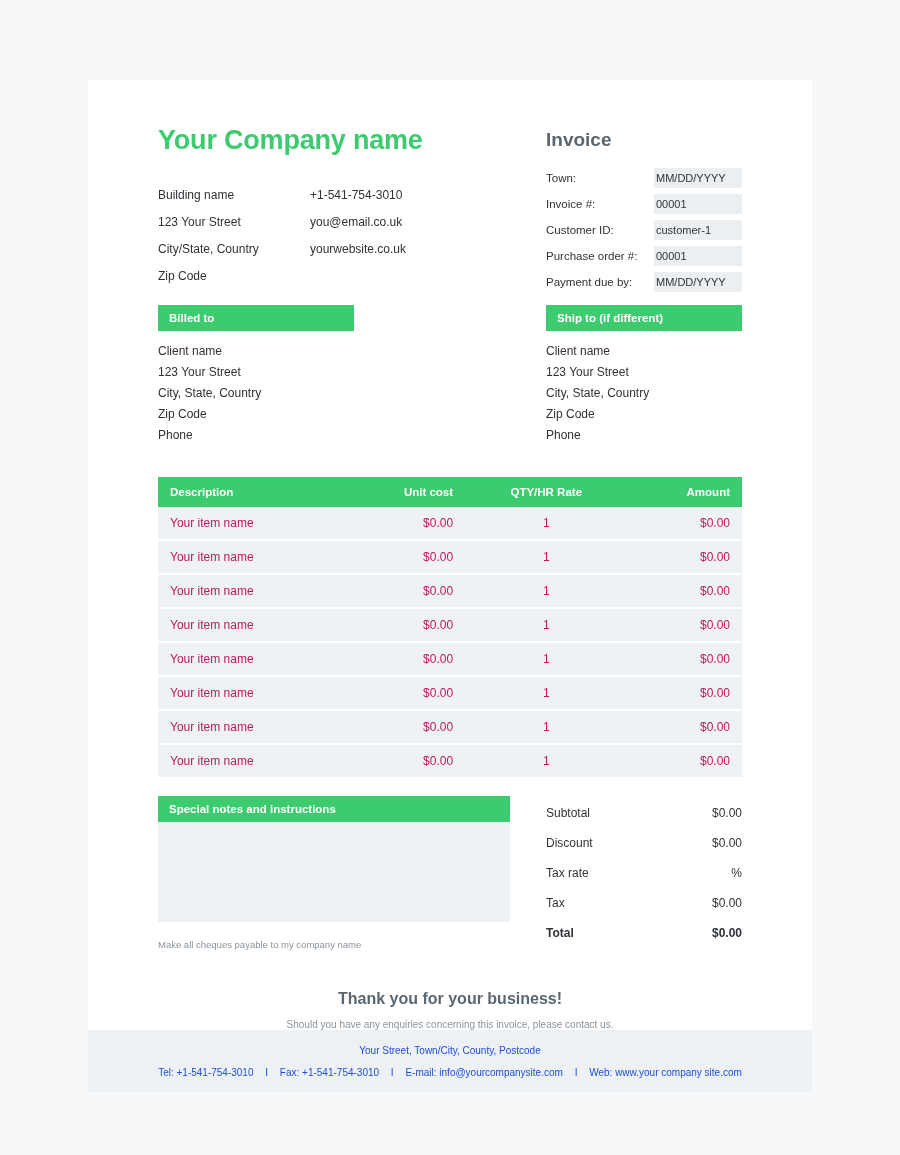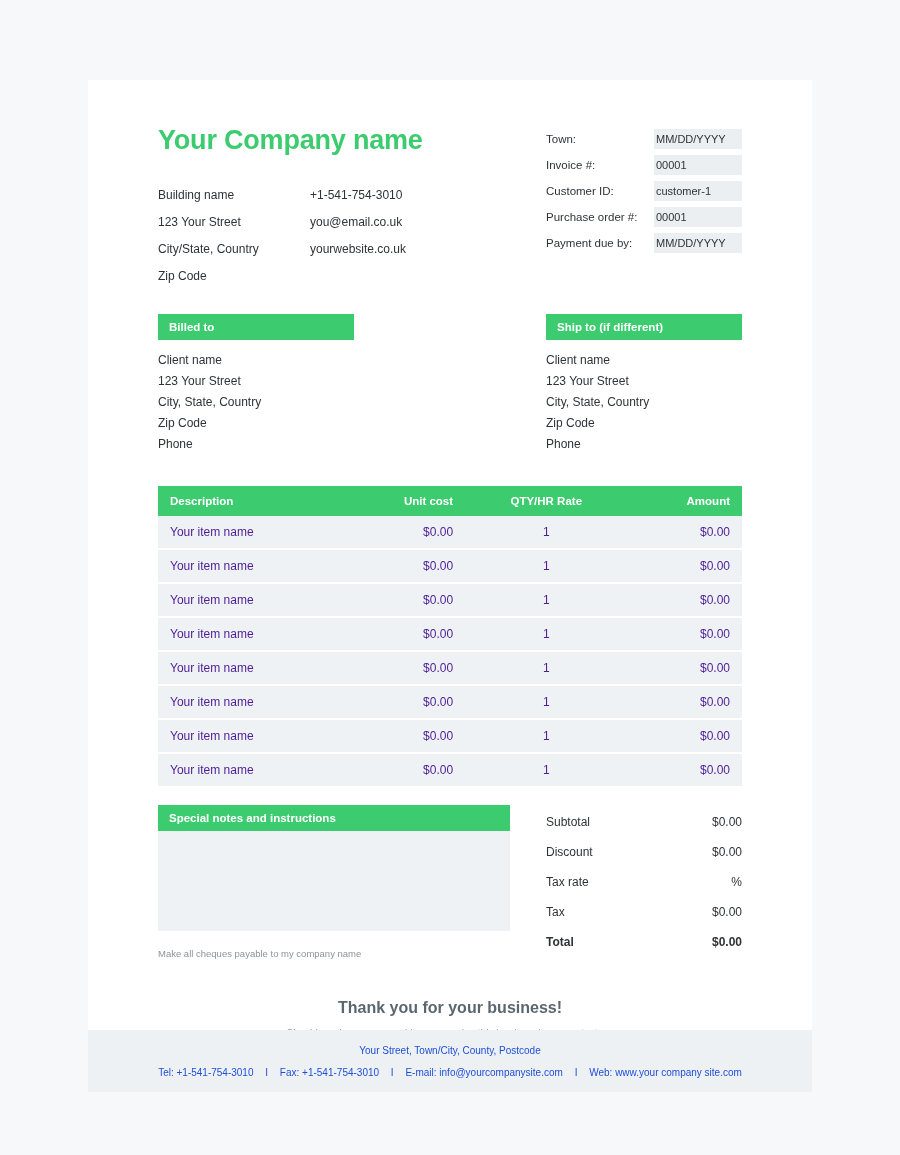--- a/index.html
+++ b/index.html
@@ -67,21 +67,21 @@
     background: #eceff1;
     padding: 4px 2px;
     color: #2f3337;
     font-size: 11px;
   }
 
   
   .addr-wrap {
     display: flex;
     justify-content: space-between;
-    margin-top: 18px;
+    margin-top: 7px;
   }
   .addr-col { width: 196px; }
   .addr-col.left { width: 196px; }
   .bar {
     background: #3ccb6e;
     color: #ffffff;
     font-size: 11.5px;
     font-weight: bold;
     padding: 7px 11px;
   }
@@ -104,21 +104,21 @@
     color: #ffffff;
     font-size: 11.5px;
     font-weight: bold;
     padding: 9px 12px;
     text-align: left;
   }
   .items thead th.num { text-align: right; }
   .items thead th.mid { text-align: center; }
   .items tbody td {
     background: #eff2f4;
-    color: #4c1d95;
+    color: #be185d;
     padding: 9px 12px;
     border-bottom: 2px solid #ffffff;
   }
   .items tbody td.num { text-align: right; }
   .items tbody td.mid { text-align: center; }
 
   
   .lower {
     display: flex;
     justify-content: space-between;
@@ -206,20 +206,21 @@
             <span class="c2">yourwebsite.co.uk</span>
           </div>
           <div class="company-row">
             <span class="c1">Zip Code</span>
             <span class="c2"></span>
           </div>
         </div>
       </div>
 
       <div class="invoice-block">
+        <div class="invoice-title">Invoice</div>
 
         <div class="inv-row">
           <span class="inv-label">Town:</span>
           <span class="inv-value">MM/DD/YYYY</span>
         </div>
         <div class="inv-row">
           <span class="inv-label">Invoice #:</span>
           <span class="inv-value">00001</span>
         </div>
         <div class="inv-row">

